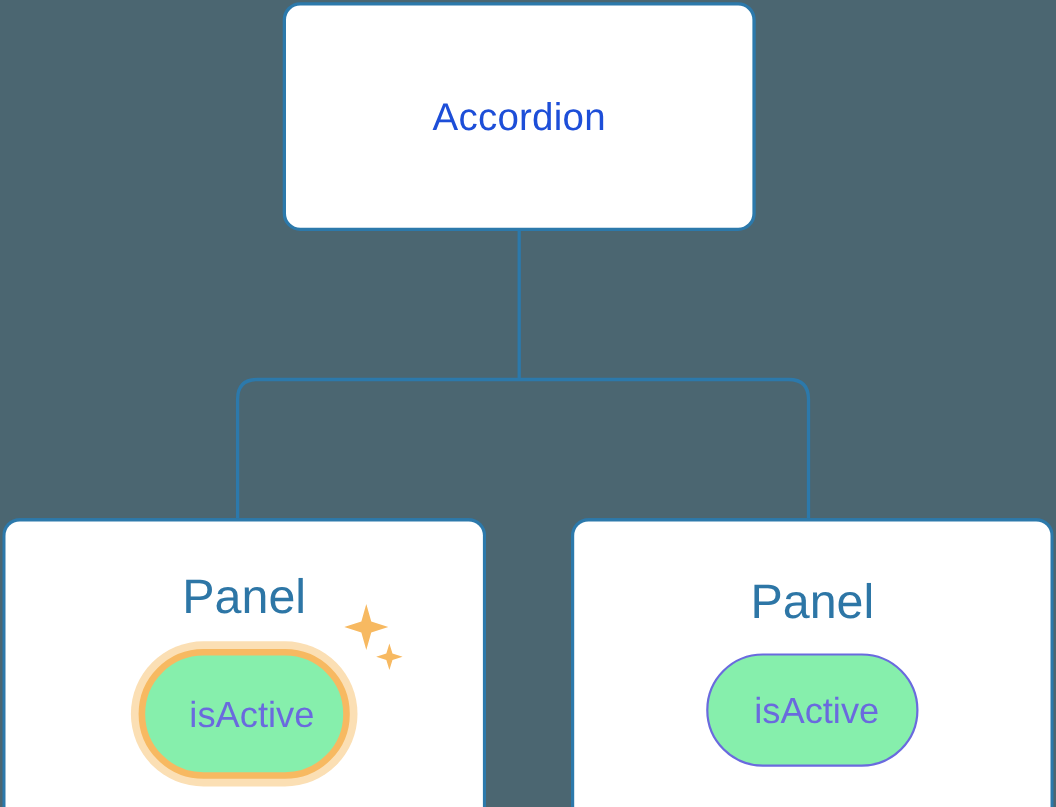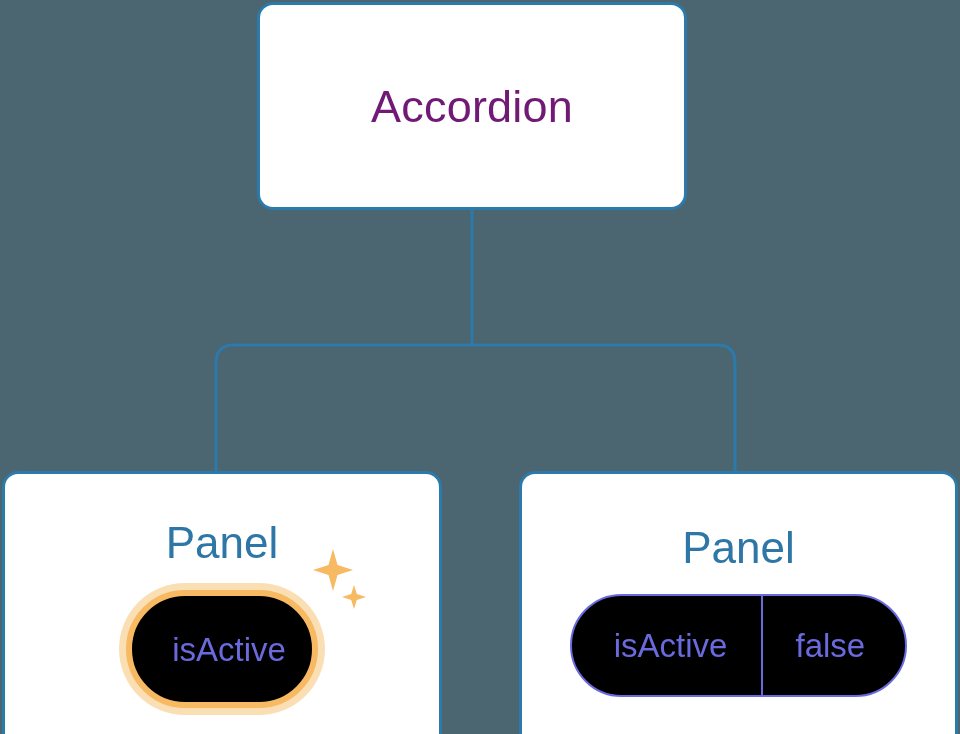--- a/index.html
+++ b/index.html
@@ -40,22 +40,22 @@
   .node-root {
     left: 257px;
     top: 2px;
     width: 430px;
     height: 208px;
     display: flex;
     align-items: center;
     justify-content: center;
   }
   .node-title-root {
-    color: #701a75;
-    font-size: 45px;
+    color: #1d4ed8;
+    font-size: 35px;
     letter-spacing: 0.2px;
     line-height: 1;
   }
 
   .node-child {
     top: 471px;
     height: 263px;
     border-bottom-left-radius: 0;
     border-bottom-right-radius: 0;
     border-bottom: none;
@@ -77,21 +77,21 @@
     line-height: 1;
   }
   .node-child-left .node-title-child { margin-top: 47px; }
   .node-child-right .node-title-child { margin-top: 52px; }
 
   
   .prop-pill {
     display: flex;
     align-items: stretch;
     box-sizing: border-box;
-    background: #000000;
+    background: #86efac;
   }
 
   
   .prop-pill-plain {
     margin-top: 24px;
     height: 103px;
     border: 2px solid #6a6ade;
     border-radius: 52px;
   }
   .prop-pill-plain .prop-key,
@@ -180,17 +180,16 @@
         <path d="M 49 40 L 51.8 49 L 61 52 L 51.8 55 L 49 64 L 46.2 55 L 37 52 L 46.2 49 Z" fill="#f7b961"></path>
       </svg>
     </div>
   </div>
 
   <div class="node node-child node-child-right">
     <div class="node-title-child">Panel</div>
 
     <div class="prop-pill prop-pill-plain">
       <div class="prop-key">isActive</div>
-      <div class="prop-val">false</div>
     </div>
   </div>
 
 </div>
 
 </body></html>

